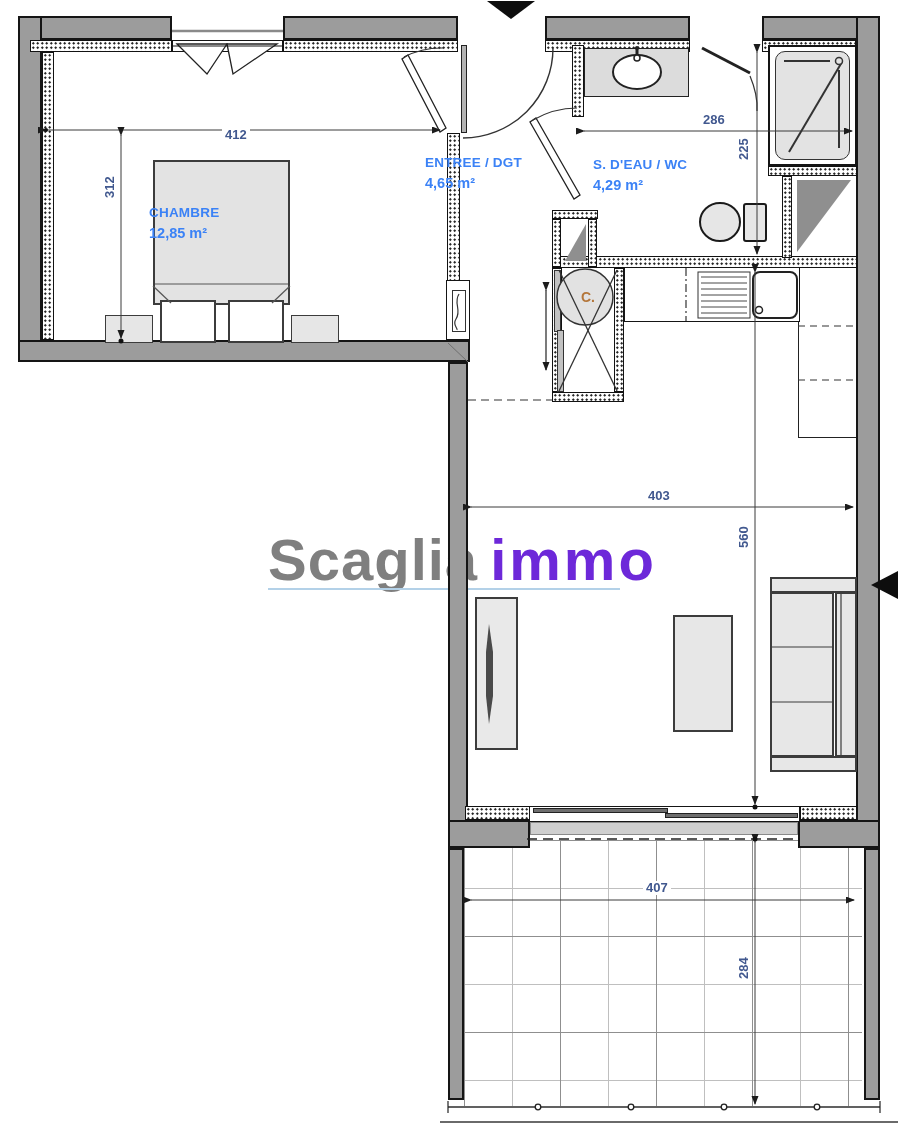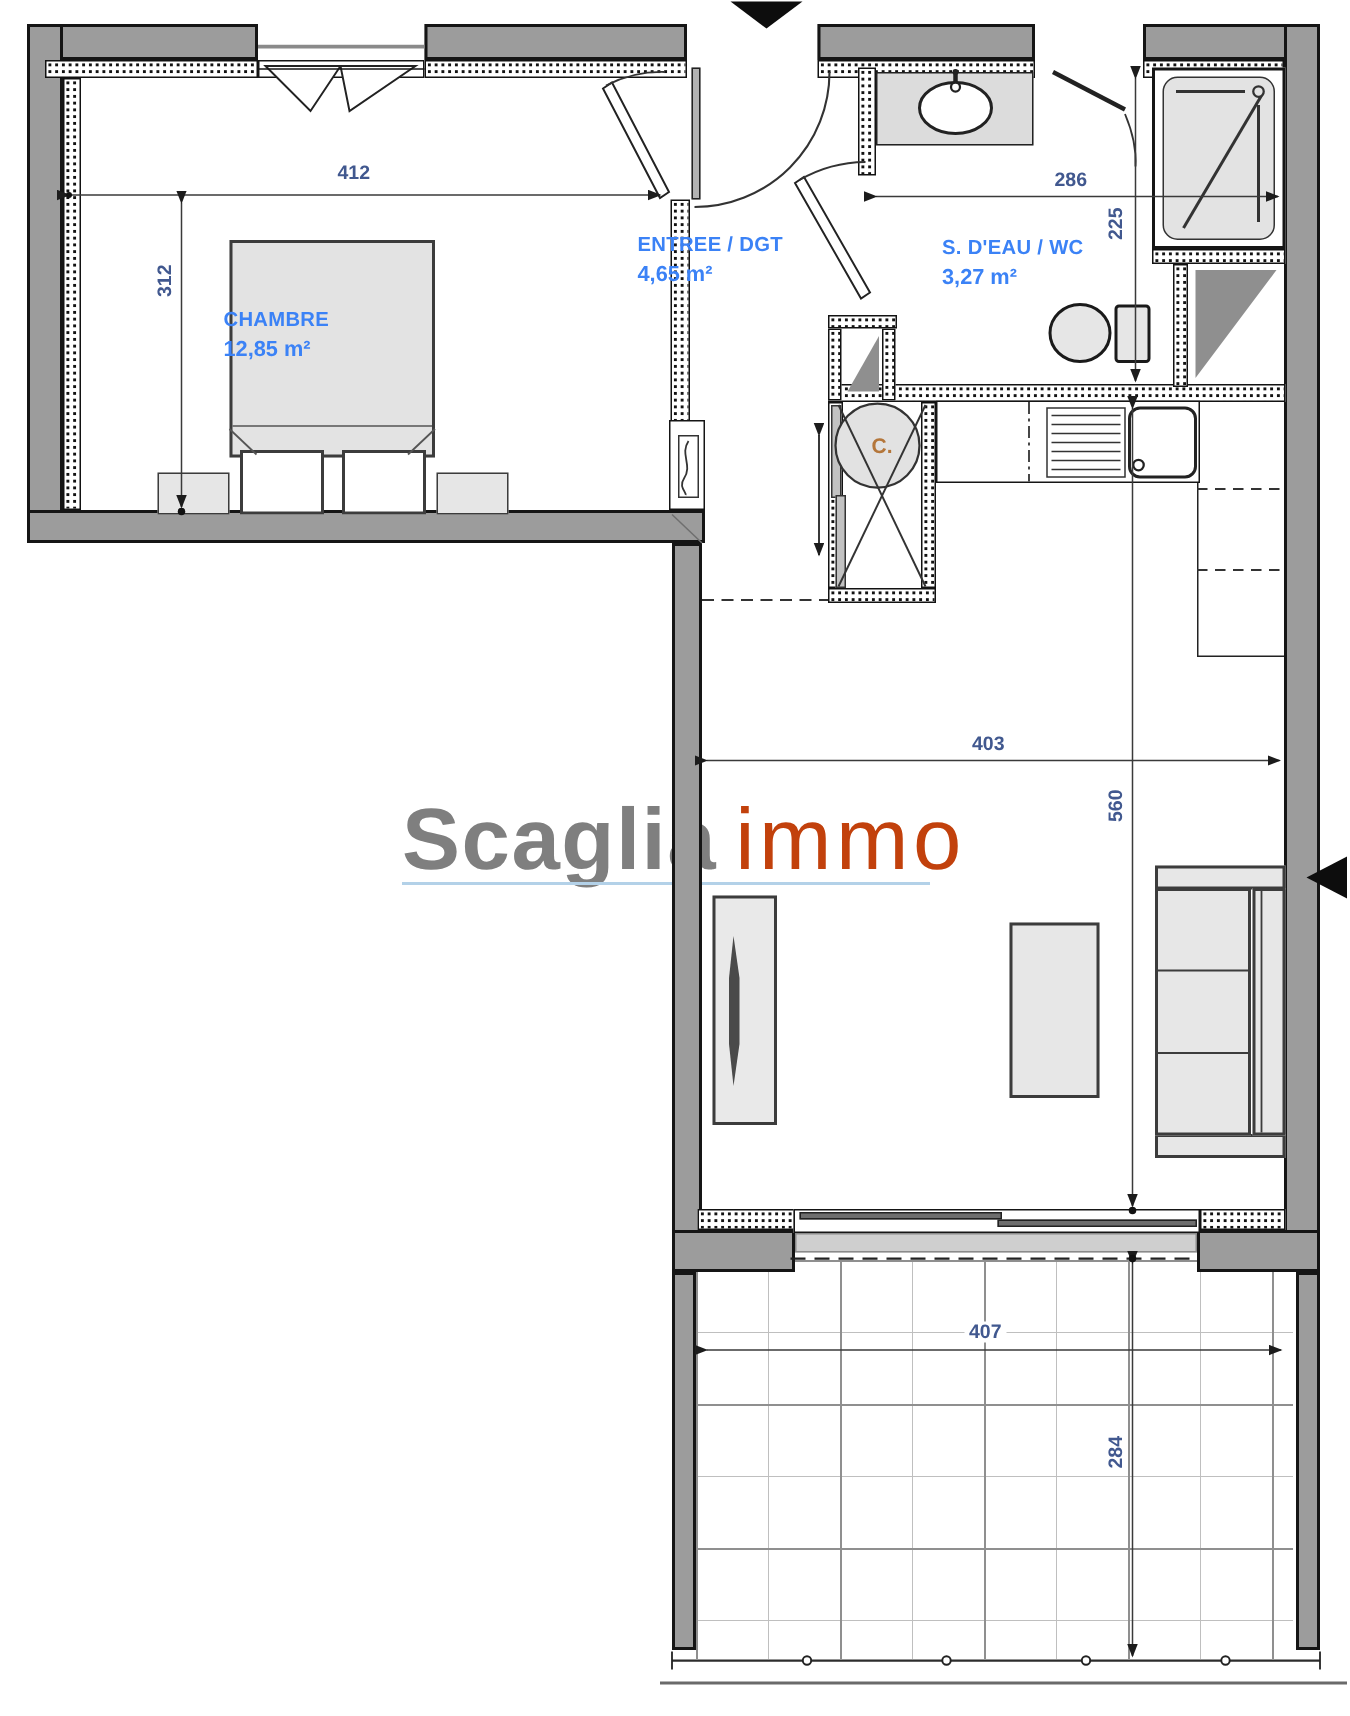--- a/index.html
+++ b/index.html
@@ -22,21 +22,21 @@
   #terrace-grid{position:absolute;left:464px;top:840px;width:398px;height:266px;z-index:1;
      background-color:#fff;
      background-image:
        linear-gradient(to right,#8f8f8f 1.2px,transparent 1.2px),
        linear-gradient(to bottom,#8f8f8f 1.2px,transparent 1.2px),
        linear-gradient(to right,#bfbfbf 1px,transparent 1px),
        linear-gradient(to bottom,#bfbfbf 1px,transparent 1px);
      background-size:96px 96px,96px 96px,48px 48px,48px 48px;}
   #watermark{position:absolute;left:268px;top:526px;z-index:1;white-space:nowrap;}
   #watermark .b{font-size:58px;font-weight:700;color:#7f7f7f;letter-spacing:1px;}
-  #watermark .l{font-size:58px;font-weight:400;color:#c2410c;letter-spacing:3px;margin-left:12px;}
+  #watermark .l{font-size:58px;font-weight:700;color:#6d28d9;letter-spacing:3px;margin-left:12px;}
   #wm-underline{position:absolute;left:268px;top:588px;width:352px;height:2px;background:#b3d1e8;z-index:1;}
   .panel{position:absolute;background:#6e6e6e;border:1px solid #222;box-sizing:border-box;z-index:3;}
   .leafg{position:absolute;background:#c2c2c2;border:1px solid #333;box-sizing:border-box;z-index:3;}
 </style>
 </head>
 <body>
 
 <div id="plan">
 
   <div id="watermark">
@@ -240,26 +240,26 @@
   </svg>
 
   <div class="room-label" style="left:149px;top:204px;width:140px">
     <span class="nm">CHAMBRE</span>
     <span class="ar">12,85 m²</span>
   </div>
   <div class="room-label" style="left:425px;top:154px;width:140px">
     <span class="nm">ENTREE / DGT</span>
     <span class="ar">4,65 m²</span>
   </div>
-  <div class="room-label" style="left:628px;top:156px;width:140px">
+  <div class="room-label" style="left:593px;top:156px;width:140px">
     <span class="nm">S. D'EAU / WC</span>
-    <span class="ar">3,27 m²</span>
-  </div>
-
-  <div class="dim" style="left:222px;top:108px">412</div>
+    <span class="ar">4,29 m²</span>
+  </div>
+
+  <div class="dim" style="left:222px;top:128px">412</div>
   <div class="dim rot" style="left:96px;top:180px">312</div>
   <div class="dim" style="left:700px;top:113px">286</div>
   <div class="dim rot" style="left:730px;top:142px">225</div>
   <div class="dim" style="left:645px;top:489px">403</div>
   <div class="dim rot" style="left:730px;top:530px">560</div>
   <div class="dim" style="left:643px;top:881px">407</div>
   <div class="dim rot" style="left:730px;top:961px">284</div>
 
   <div class="dim" style="left:578px;top:290px;background:transparent;color:#b4763a;font-size:14px">C.</div>
 

